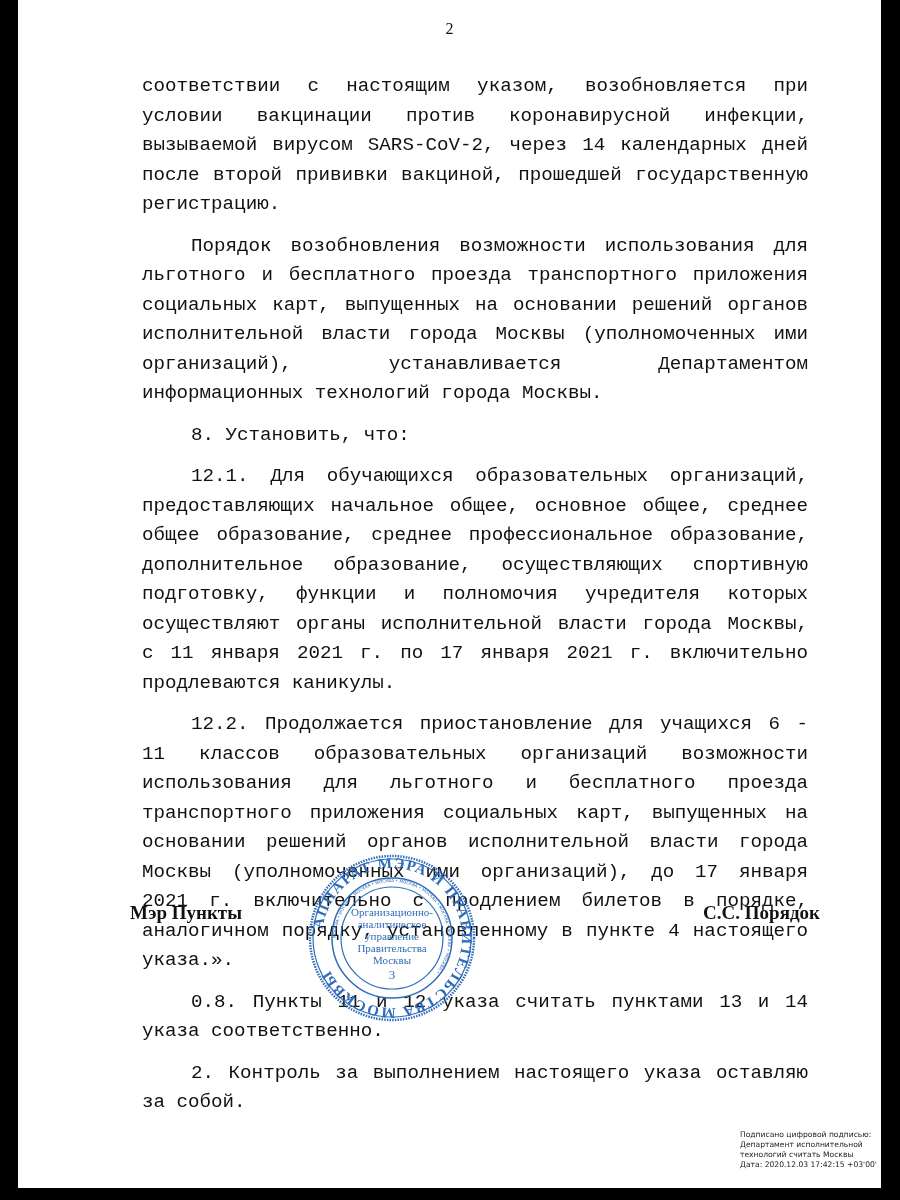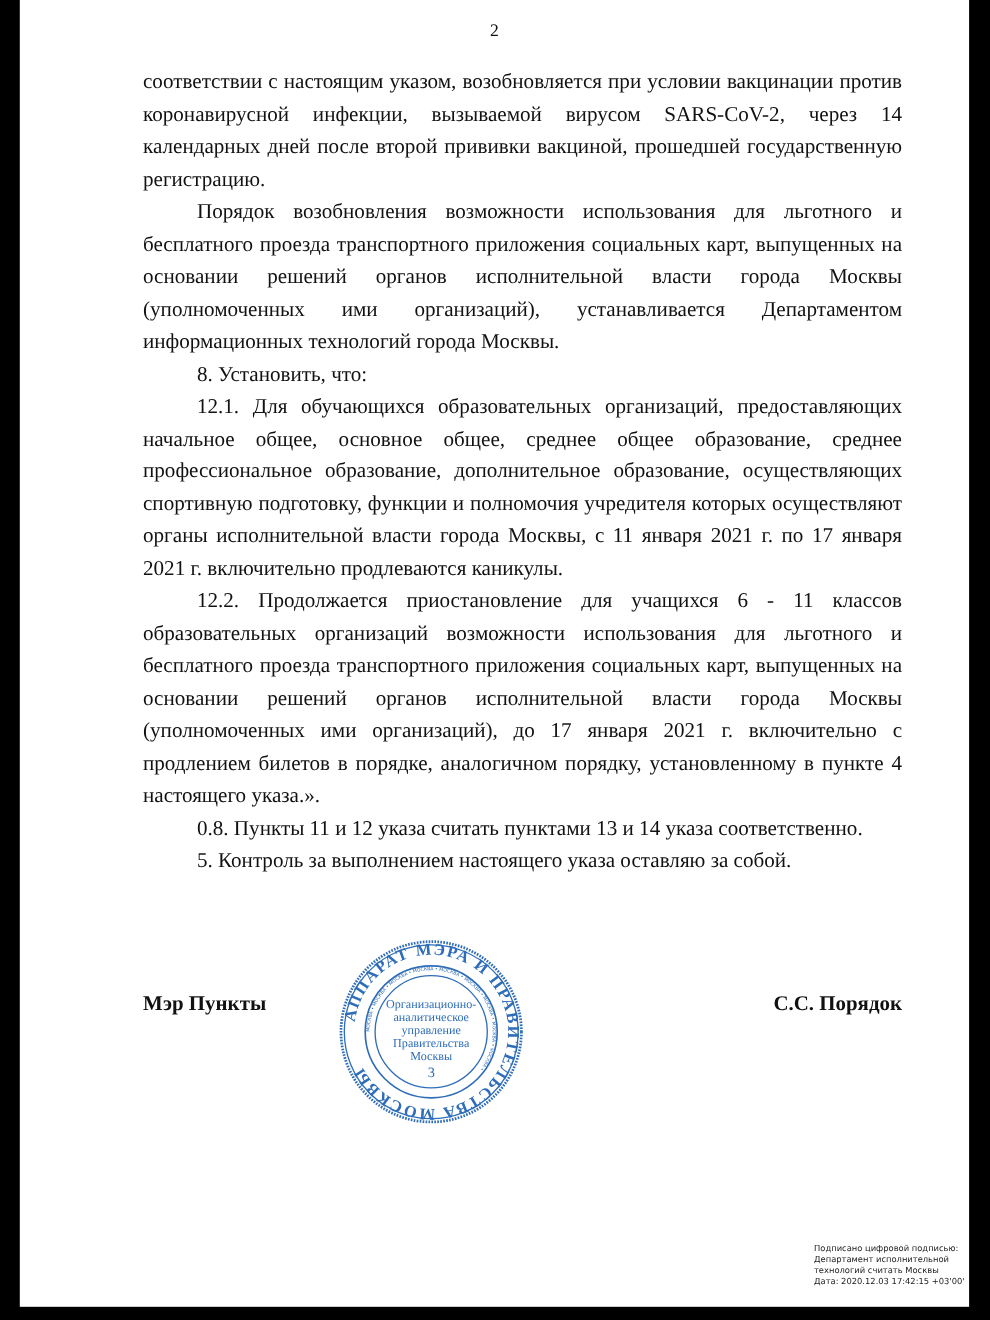--- a/index.html
+++ b/index.html
@@ -30,23 +30,24 @@
     }
     .body-text {
       position: absolute;
       left: 112px;
       top: 60px;
       width: 690px;
       font-size: 19.2px;
       line-height: 29.5px;
     }
     .para {
-      margin: 0;
+      margin: 12px;
       text-align: justify;
       text-align-last: left;
+      font-family: Liberation Mono, monospace;
     }
     .indent { text-indent: 49px; }
     .sign-row {
       position: absolute;
       left: 112px;
       width: 690px;
       top: 902px;
       font-size: 19px;
       font-weight: bold;
     }
@@ -75,21 +76,21 @@
 <div class="page">
   <div class="page-number">2</div>
 
   <div class="body-text">
     <p class="para">соответствии с настоящим указом, возобновляется при условии вакцинации против коронавирусной инфекции, вызываемой вирусом SARS-CoV-2, через 14 календарных дней после второй прививки вакциной, прошедшей государственную регистрацию.</p>
     <p class="para indent">Порядок возобновления возможности использования для льготного и бесплатного проезда транспортного приложения социальных карт, выпущенных на основании решений органов исполнительной власти города Москвы (уполномоченных ими организаций), устанавливается Департаментом информационных технологий города Москвы.</p>
     <p class="para indent">8. Установить, что:</p>
     <p class="para indent">12.1. Для обучающихся образовательных организаций, предоставляющих начальное общее, основное общее, среднее общее образование, среднее профессиональное образование, дополнительное образование, осуществляющих спортивную подготовку, функции и полномочия учредителя которых осуществляют органы исполнительной власти города Москвы, с 11 января 2021 г. по 17 января 2021 г. включительно продлеваются каникулы.</p>
     <p class="para indent">12.2. Продолжается приостановление для учащихся 6 - 11 классов образовательных организаций возможности использования для льготного и бесплатного проезда транспортного приложения социальных карт, выпущенных на основании решений органов исполнительной власти города Москвы (уполномоченных ими организаций), до 17 января 2021 г. включительно с продлением билетов в порядке, аналогичном порядку, установленному в пункте 4 настоящего указа.».</p>
     <p class="para indent">0.8. Пункты 11 и 12 указа считать пунктами 13 и 14 указа соответственно.</p>
-    <p class="para indent">5. Контроль за выполнением настоящего указа оставляю за собой.</p>
+    <p class="para indent">2. Контроль за выполнением настоящего указа оставляю за собой.</p>
   </div>
 
   <div class="sign-row">
     <span class="sign-left">Мэр Пункты</span>
     <span class="sign-right">С.С. Порядок</span>
   </div>
 
   <svg class="stamp" viewBox="0 0 172 172">
     <defs>
       <path id="outerArc" d="M 86,86 m -70,0 a 70,70 0 1,1 140,0 a 70,70 0 1,1 -140,0"></path>

